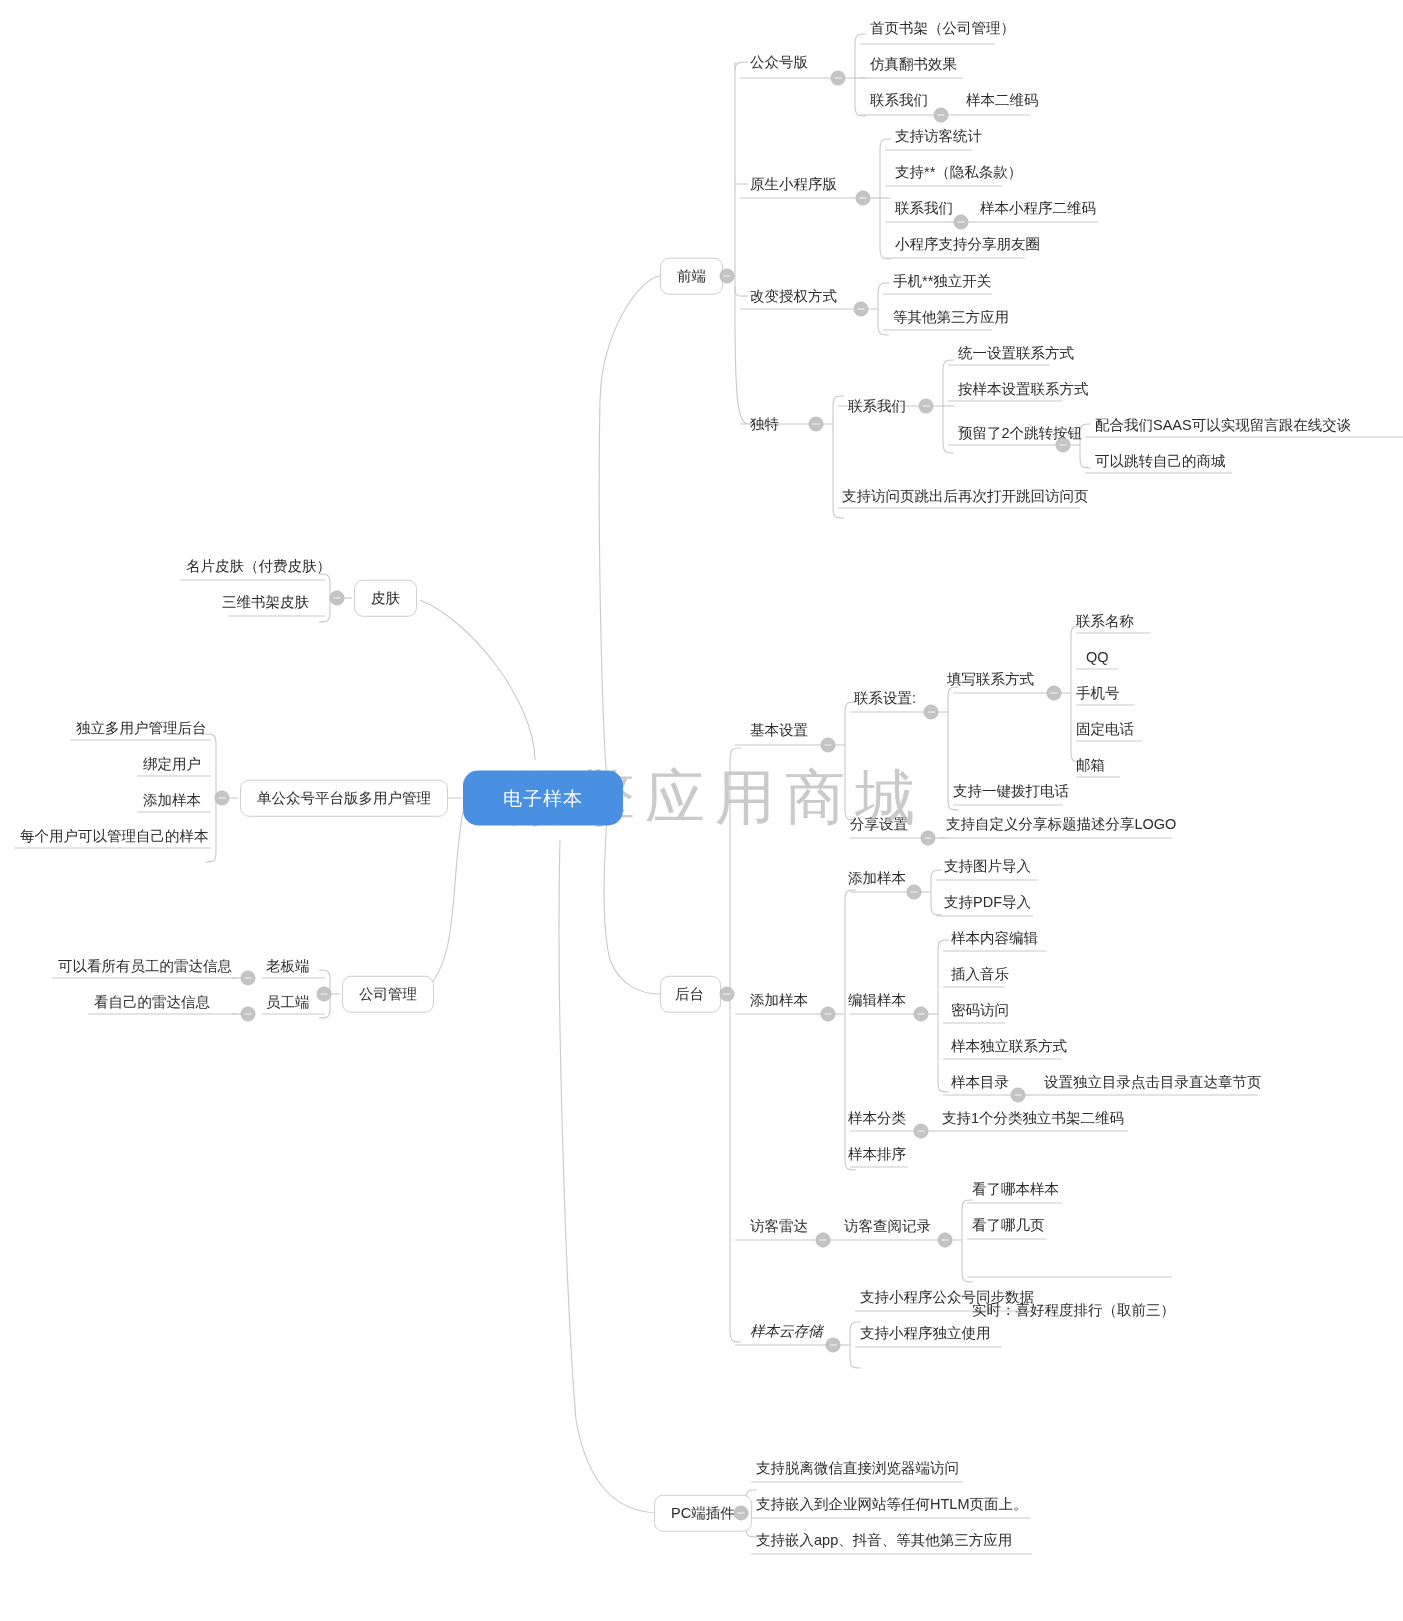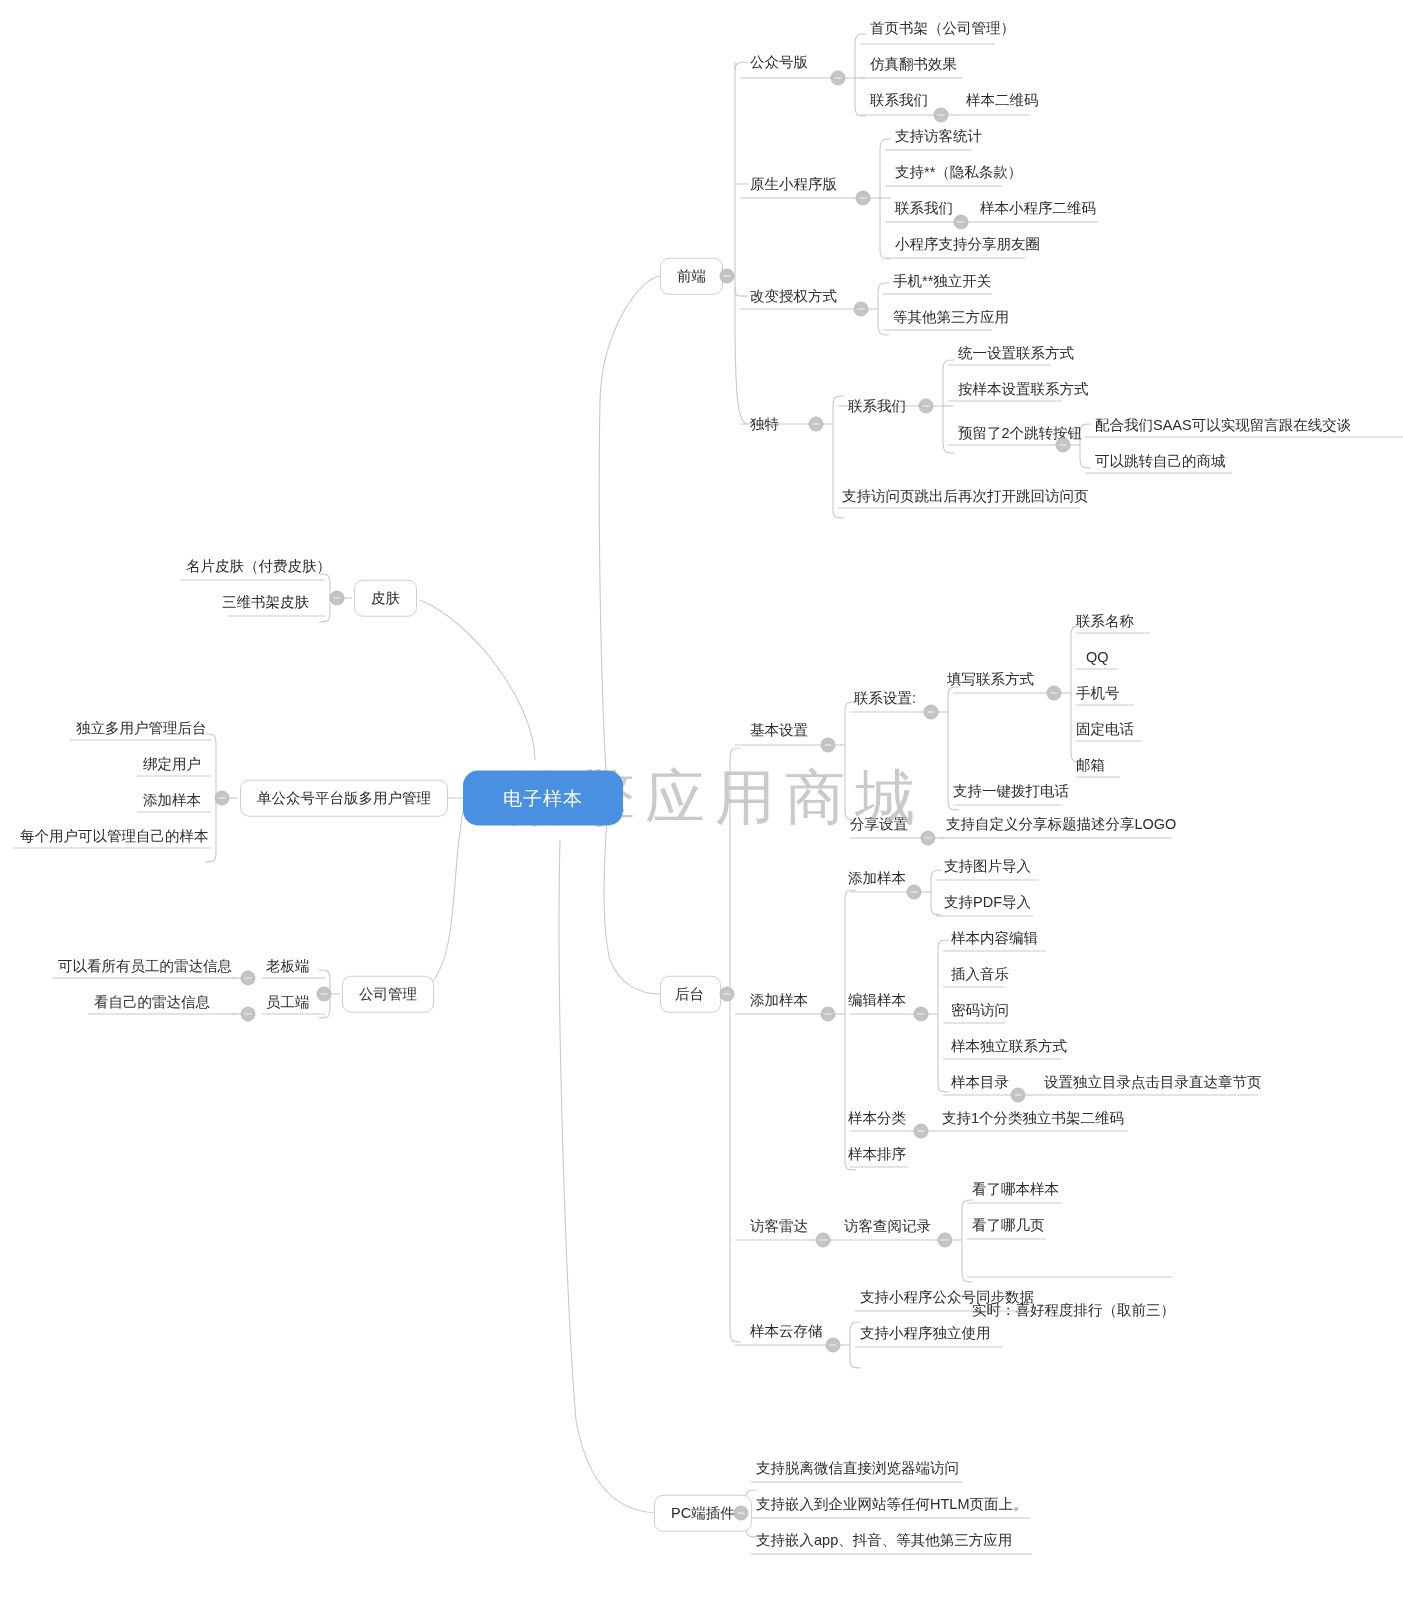--- a/index.html
+++ b/index.html
@@ -410,21 +410,21 @@
   <div class="node leaf" style="left:844px;top:1154px;">样本排序</div>
 
   <div class="node leaf" style="left:746px;top:1226px;">访客雷达</div>
   <div class="dot" style="left:823px;top:1240px;"></div>
   <div class="node leaf" style="left:840px;top:1226px;">访客查阅记录</div>
   <div class="dot" style="left:945px;top:1240px;"></div>
   <div class="node leaf" style="left:968px;top:1189px;">看了哪本样本</div>
   <div class="node leaf" style="left:968px;top:1225px;">看了哪几页</div>
   <div class="node leaf" style="left:968px;top:1262px;margin-top:48px;">实时：喜好程度排行（取前三）</div>
 
-  <div class="node leaf" style="left:746px;top:1331px;">样本云存储</div>
+  <div class="node leaf" style="left:746px;top:1331px;font-style:italic;">样本云存储</div>
   <div class="dot" style="left:833px;top:1345px;"></div>
   <div class="node leaf" style="left:856px;top:1297px;">支持小程序公众号同步数据</div>
   <div class="node leaf" style="left:856px;top:1333px;">支持小程序独立使用</div>
 
   <div class="node boxed" style="left:654px;top:1513px;">PC端插件</div>
   <div class="dot" style="left:741px;top:1513px;"></div>
   <div class="node leaf" style="left:752px;top:1468px;">支持脱离微信直接浏览器端访问</div>
   <div class="node leaf" style="left:752px;top:1504px;">支持嵌入到企业网站等任何HTLM页面上。</div>
   <div class="node leaf" style="left:752px;top:1540px;">支持嵌入app、抖音、等其他第三方应用</div>
 

